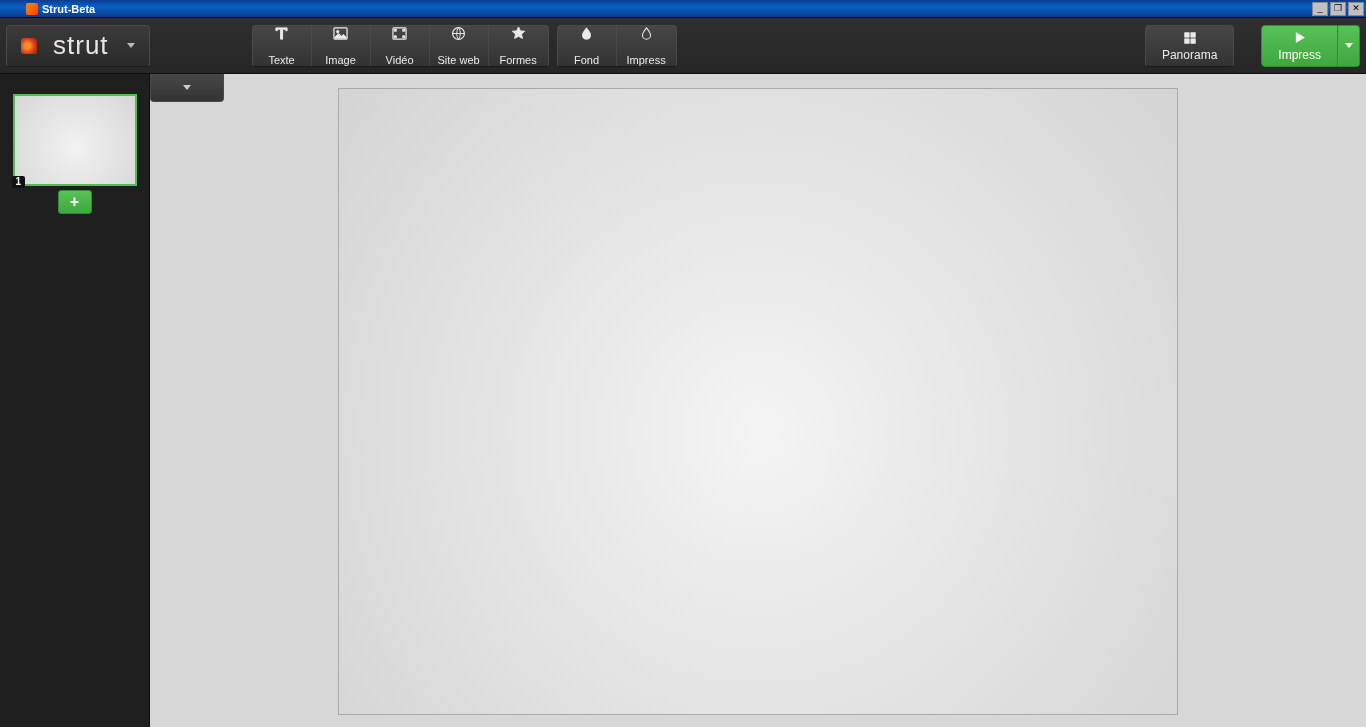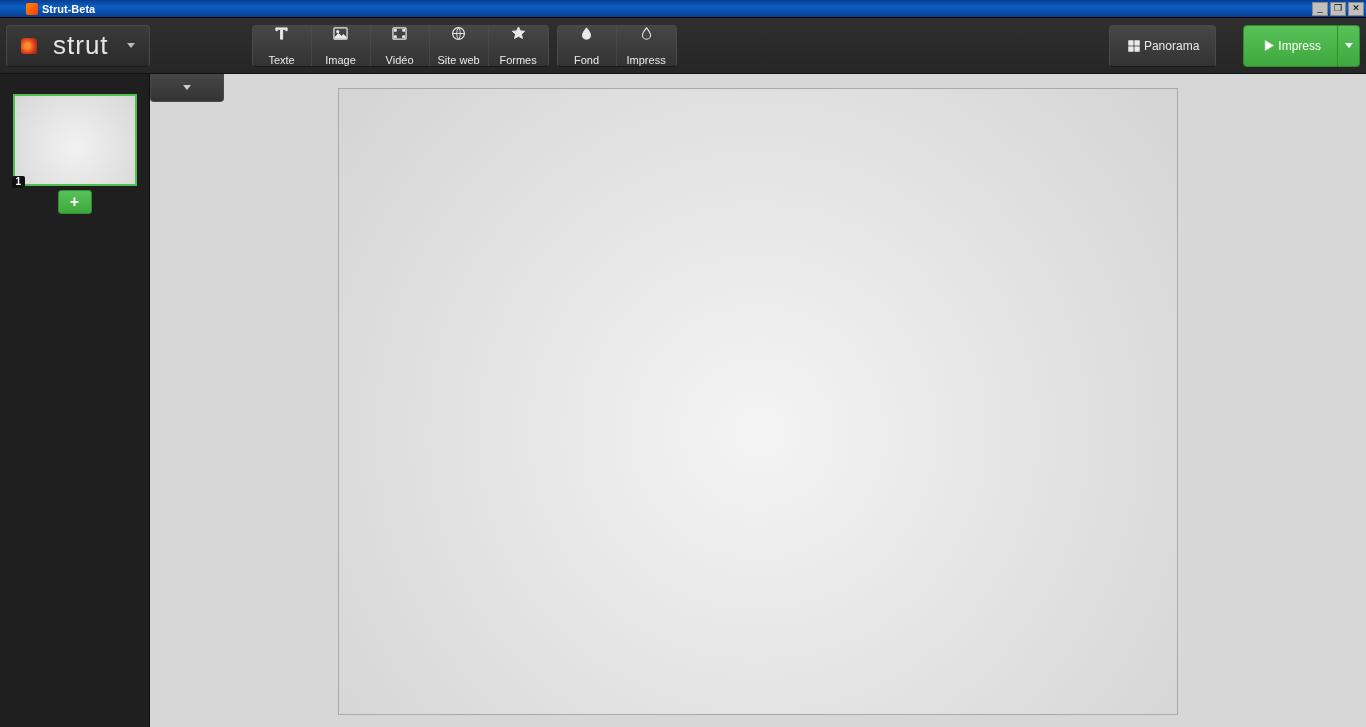--- a/index.html
+++ b/index.html
@@ -58,21 +58,21 @@
     cursor:pointer;
   }
   .tool-btn:last-child { border-right:none; }
   .tool-icon { width:16px; height:16px; display:flex; align-items:center; justify-content:center; fill:#eaeaea; stroke:#eaeaea; }
   
   .spacer { flex:1; }
   
   .right-buttons { display:flex; align-items:center; gap:6px; }
   .big-btn {
     height:42px; padding:0 16px;
-    display:flex; align-items:center; justify-content:center;
+    display:flex; flex-direction:column; align-items:center; justify-content:center;
     gap:2px; color:#eaeaea; font-size:12px;
     background: linear-gradient(#474747,#333);
     border:1px solid #4a4a4a; border-bottom-color:#1a1a1a;
     border-radius:4px; cursor:pointer;
   }
   .big-btn.green {
     background: linear-gradient(#58c158,#3ea83e);
     border-color:#2f8f2f;
     color:#fff;
     margin-left:21px;

